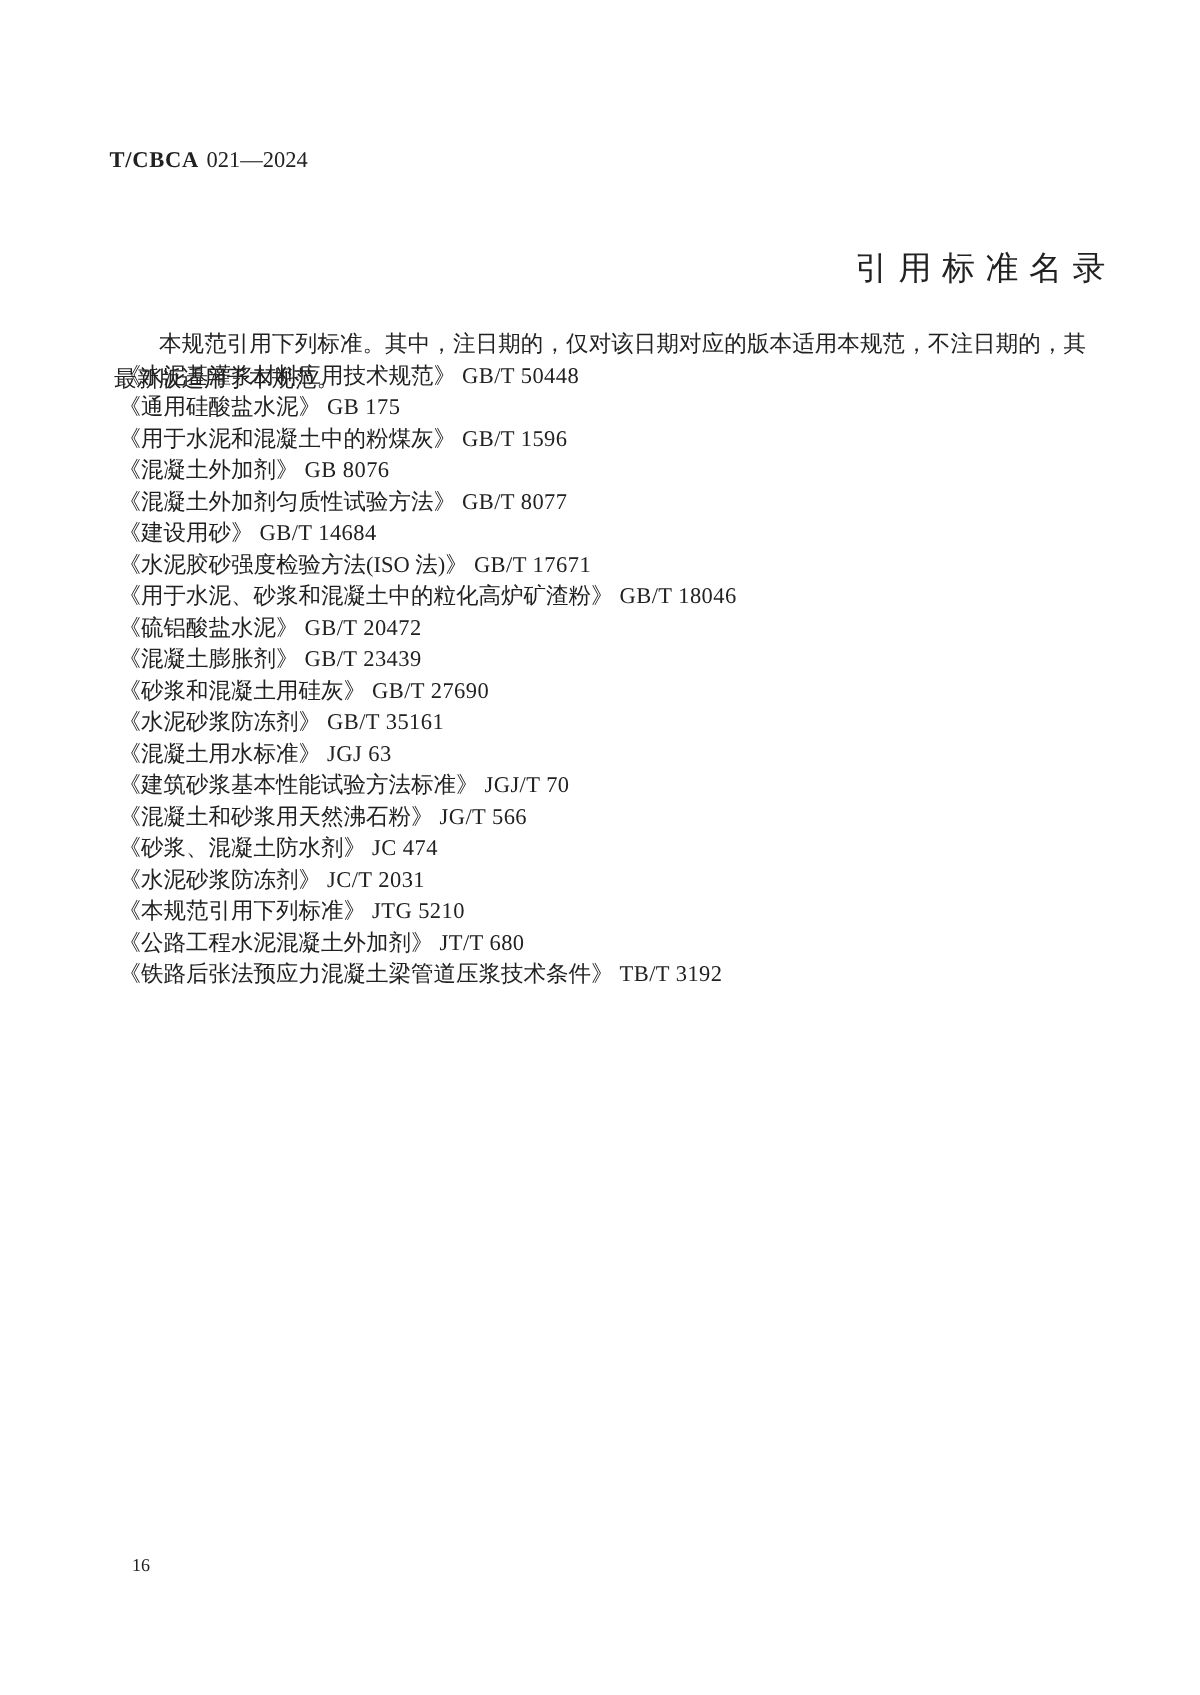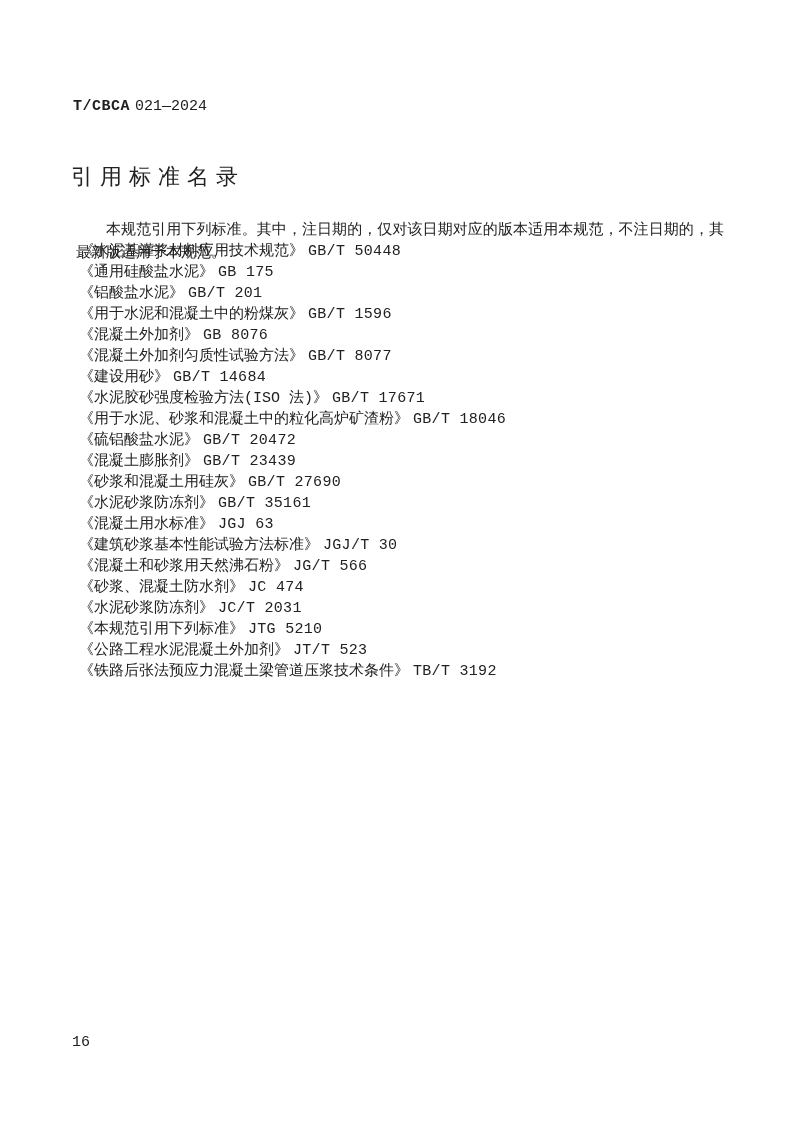--- a/index.html
+++ b/index.html
@@ -6,21 +6,21 @@
     margin: 0;
     padding: 0;
     background: #ffffff;
   }
   .page {
     position: relative;
     width: 740px;
     height: 1130px;
     background: #ffffff;
     color: #212121;
-    font-family: Liberation Mono, monospace;
+    font-family: Liberation Serif, serif;
     overflow: hidden;
   }
   .doc-code {
     position: absolute;
     left: 73px;
     top: 98px;
     font-size: 15px;
     line-height: 18px;
     white-space: nowrap;
   }
@@ -30,21 +30,21 @@
   }
   .doc-code .number {
     font-weight: normal;
     margin-left: 5px;
   }
   .doc-title {
     position: absolute;
     left: 64px;
     top: 149px;
     width: 680px;
-    text-align: left;
+    text-align: right;
     font-size: 22px;
     line-height: 30px;
     letter-spacing: 7px;
     text-indent: 7px; 
     font-weight: 400;
     white-space: nowrap;
   }
   .intro {
     position: absolute;
     left: 64px;
@@ -70,23 +70,23 @@
   .standard-item {
     padding-left: 15px; 
     white-space: nowrap;
   }
   .standard-code {
     margin-left: 4px;
     letter-spacing: 0.3px;
   }
   .page-number {
     position: absolute;
-    left: 72px;
+    left: 88px;
     top: 1035px;
-    font-size: 15px;
+    font-size: 12px;
     line-height: 16px;
   }
 </style>
 </head>
 <body>
 
 <div class="page">
 
   <div class="doc-code">
     <span class="prefix">T/CBCA</span><span class="number">021—2024</span>
@@ -98,23 +98,20 @@
 
   <ul class="standards-list">
   <li class="standard-item">
     <span class="standard-title">《水泥基灌浆材料应用技术规范》</span><span class="standard-code">GB/T 50448</span>
   </li>
 
   <li class="standard-item">
     <span class="standard-title">《通用硅酸盐水泥》</span><span class="standard-code">GB 175</span>
   </li>
 
-  <li class="standard-item">
-    <span class="standard-title">《铝酸盐水泥》</span><span class="standard-code">GB/T 201</span>
-  </li>
 
   <li class="standard-item">
     <span class="standard-title">《用于水泥和混凝土中的粉煤灰》</span><span class="standard-code">GB/T 1596</span>
   </li>
 
   <li class="standard-item">
     <span class="standard-title">《混凝土外加剂》</span><span class="standard-code">GB 8076</span>
   </li>
 
   <li class="standard-item">
@@ -147,42 +144,42 @@
 
   <li class="standard-item">
     <span class="standard-title">《水泥砂浆防冻剂》</span><span class="standard-code">GB/T 35161</span>
   </li>
 
   <li class="standard-item">
     <span class="standard-title">《混凝土用水标准》</span><span class="standard-code">JGJ 63</span>
   </li>
 
   <li class="standard-item">
-    <span class="standard-title">《建筑砂浆基本性能试验方法标准》</span><span class="standard-code">JGJ/T 30</span>
+    <span class="standard-title">《建筑砂浆基本性能试验方法标准》</span><span class="standard-code">JGJ/T 70</span>
   </li>
 
   <li class="standard-item">
     <span class="standard-title">《混凝土和砂浆用天然沸石粉》</span><span class="standard-code">JG/T 566</span>
   </li>
 
   <li class="standard-item">
     <span class="standard-title">《砂浆、混凝土防水剂》</span><span class="standard-code">JC 474</span>
   </li>
 
   <li class="standard-item">
     <span class="standard-title">《水泥砂浆防冻剂》</span><span class="standard-code">JC/T 2031</span>
   </li>
 
 
   <li class="standard-item">
     <span class="standard-title">《本规范引用下列标准》</span><span class="standard-code">JTG 5210</span>
   </li>
 
   <li class="standard-item">
-    <span class="standard-title">《公路工程水泥混凝土外加剂》</span><span class="standard-code">JT/T 523</span>
+    <span class="standard-title">《公路工程水泥混凝土外加剂》</span><span class="standard-code">JT/T 680</span>
   </li>
 
   <li class="standard-item">
     <span class="standard-title">《铁路后张法预应力混凝土梁管道压浆技术条件》</span><span class="standard-code">TB/T 3192</span>
   </li>
 </ul>
 
   <div class="page-number">16</div>
 
 </div>

